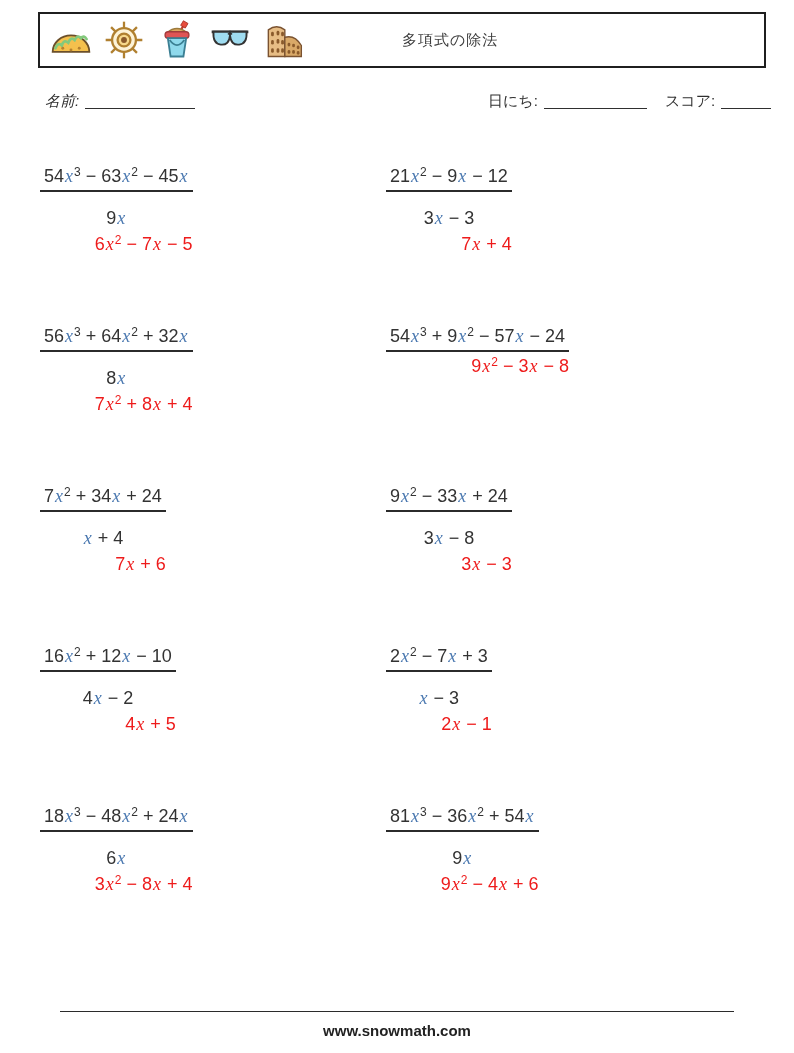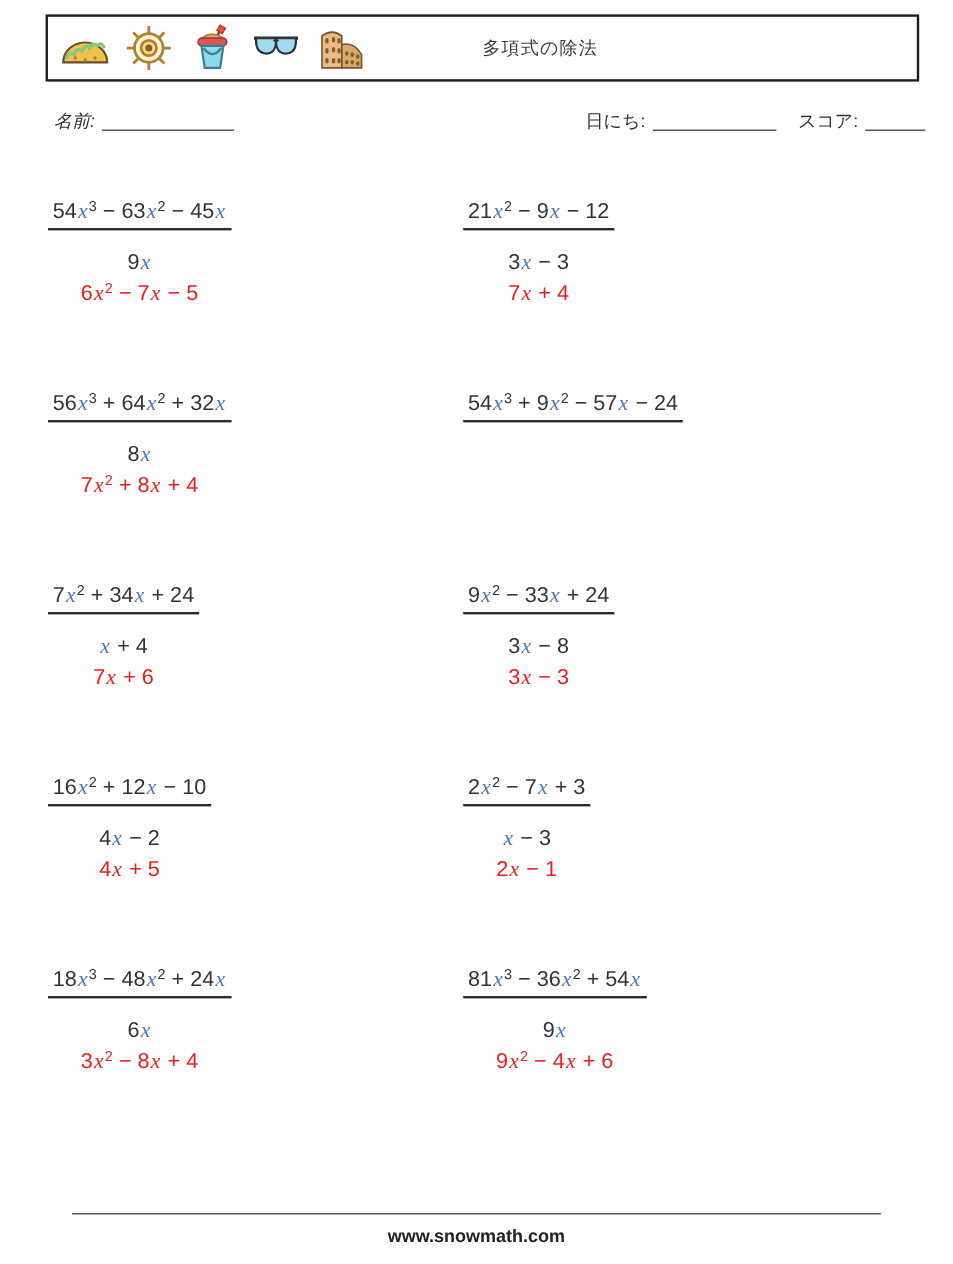--- a/index.html
+++ b/index.html
@@ -34,21 +34,21 @@
   .problems{
     position:absolute;left:40px;top:146px;width:714px;
     display:grid;grid-template-columns:346px auto;
     grid-auto-rows:78px;row-gap:82px;margin-top:17px;
   }
   .prob{display:inline-block;justify-self:start;font-size:18px;}
   .prob sup{font-size:12px;line-height:0;vertical-align:6px;}
   .frac{display:inline-block;text-align:center;}
   .num{line-height:26px;padding:0 4px 1px 4px;border-bottom:2px solid #2b2b2b;white-space:nowrap;}
   .den{line-height:24px;padding-top:14px;white-space:nowrap;}
-  .ans{line-height:24px;margin-top:2px;text-align:center;color:var(--ans-red);white-space:nowrap;}
+  .ans{line-height:24px;margin-top:2px;text-align:right;color:var(--ans-red);white-space:nowrap;}
   .v{font-family:"Liberation Serif",serif;font-style:italic;color:var(--var-blue);padding:0 1px;}
   .ans .v{color:inherit;}
   
   .footer-rule{position:absolute;left:60px;right:60px;top:1011px;border-top:1.5px solid #2b2b2b;}
   .footer-url{position:absolute;left:0;right:0;top:1022px;text-align:center;font-size:15px;font-weight:bold;color:#222;}
 </style>
 </head>
 <body>
 
 <div class="header">
@@ -139,20 +139,21 @@
     <div class="frac">
       <div class="num">56<span class="v">x</span><sup>3</sup> + 64<span class="v">x</span><sup>2</sup> + 32<span class="v">x</span></div>
       <div class="den">8<span class="v">x</span></div>
     </div>
     <div class="ans">7<span class="v">x</span><sup>2</sup> + 8<span class="v">x</span> + 4</div>
   </div>
   <div class="prob">
     <div class="frac">
       <div class="num">54<span class="v">x</span><sup>3</sup> + 9<span class="v">x</span><sup>2</sup> − 57<span class="v">x</span> − 24</div>
     </div>
+    <div class="ans">9<span class="v">x</span><sup>2</sup> − 3<span class="v">x</span> − 8</div>
   </div>
   <div class="prob">
     <div class="frac">
       <div class="num">7<span class="v">x</span><sup>2</sup> + 34<span class="v">x</span> + 24</div>
       <div class="den"><span class="v">x</span> + 4</div>
     </div>
     <div class="ans">7<span class="v">x</span> + 6</div>
   </div>
   <div class="prob">
     <div class="frac">

